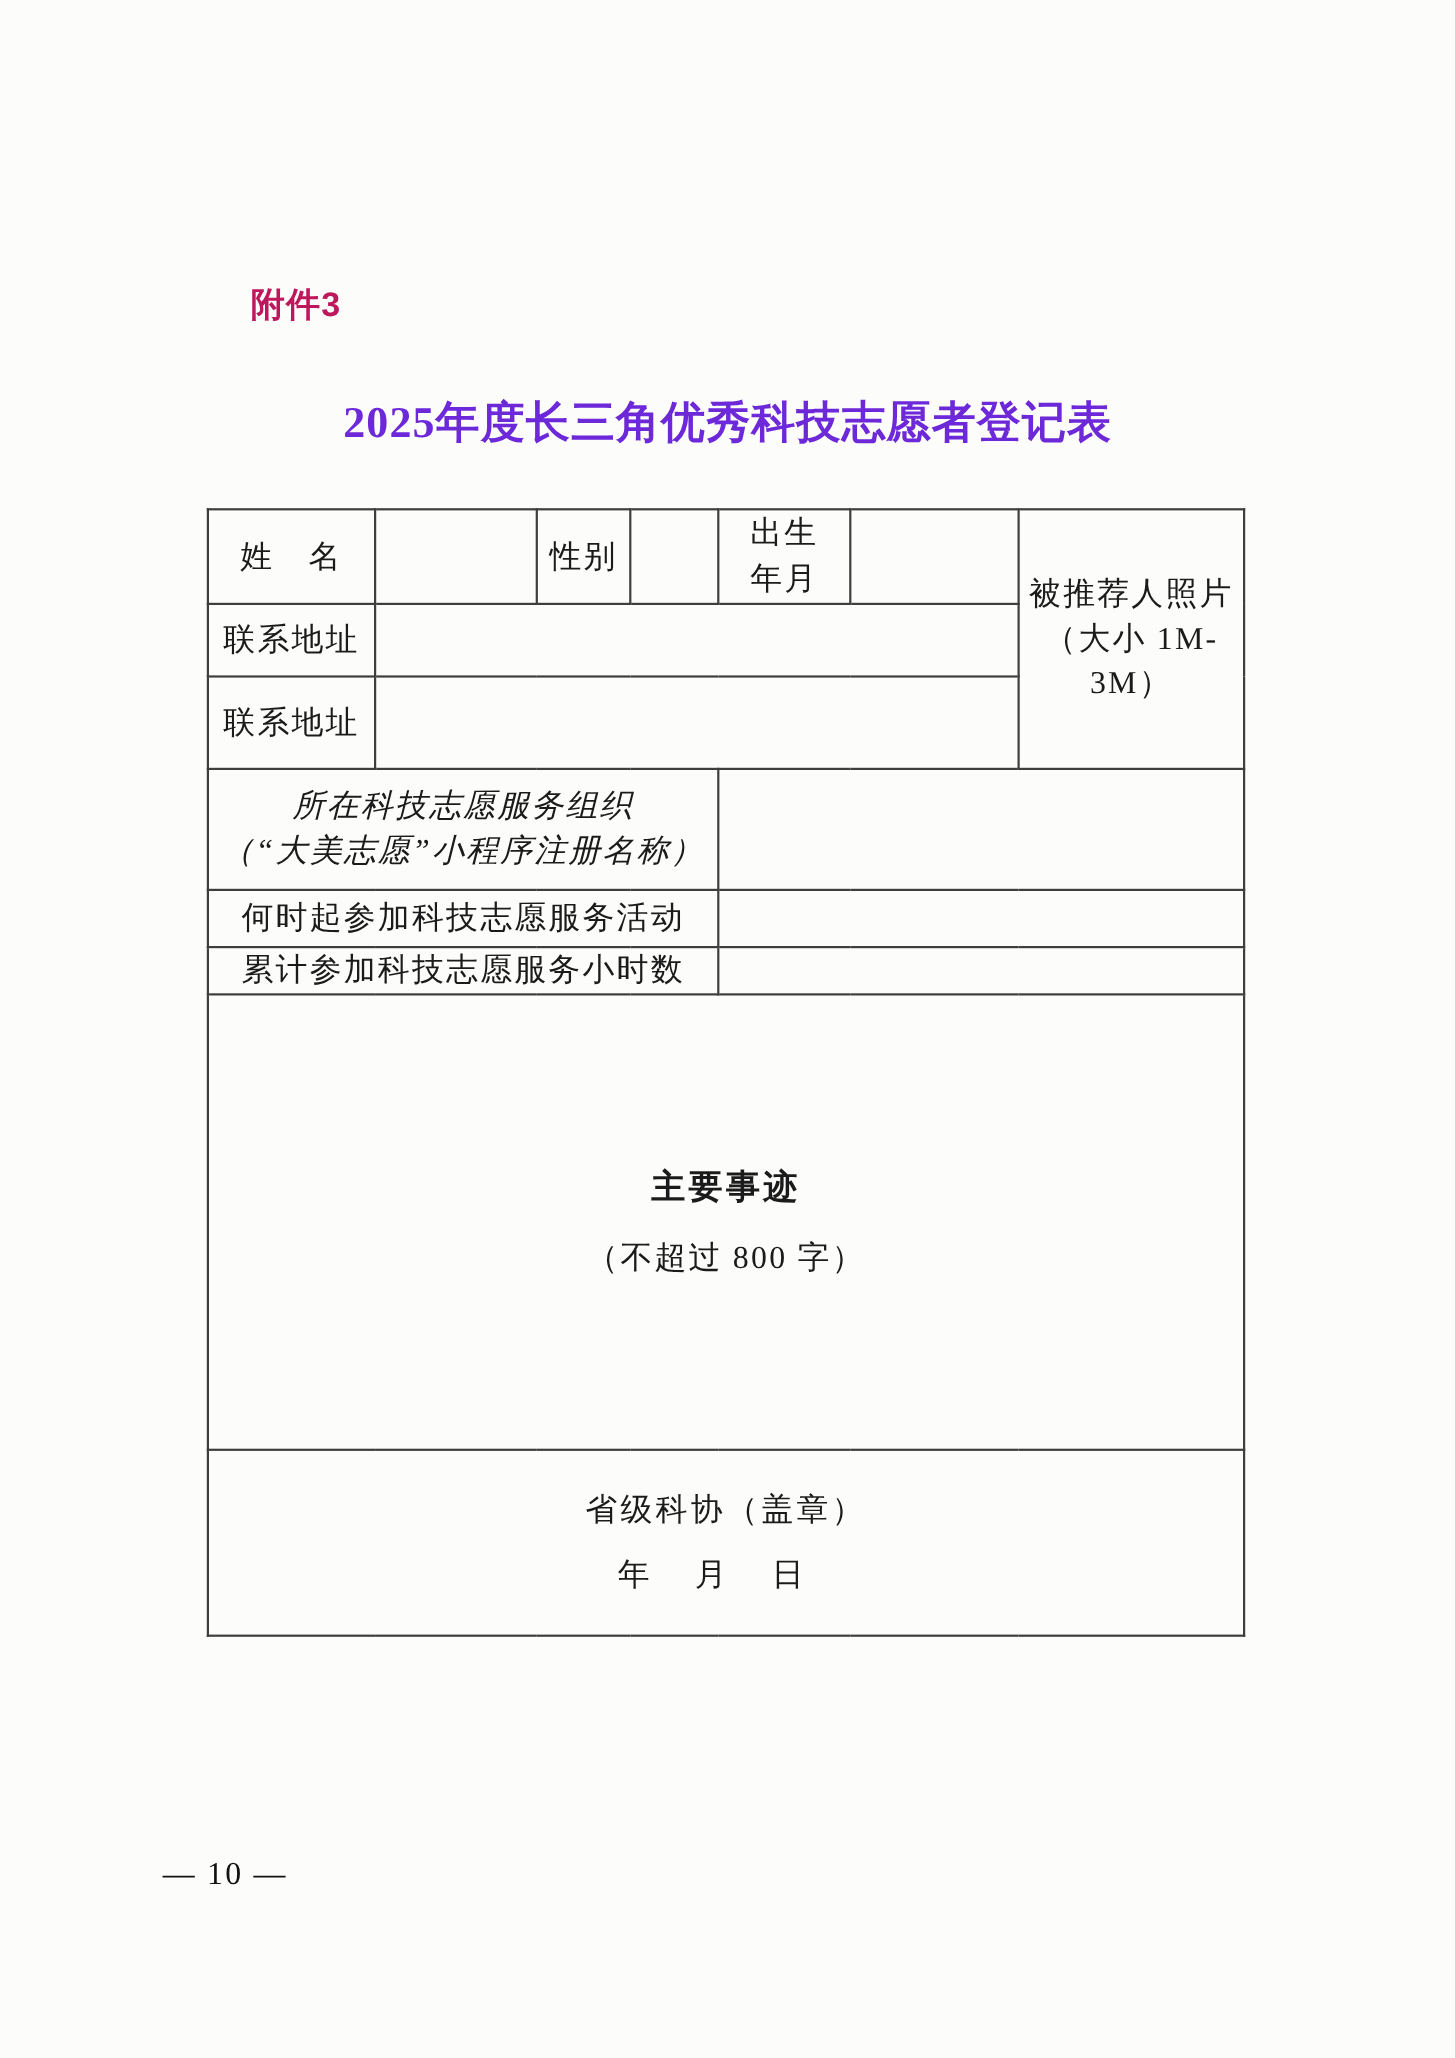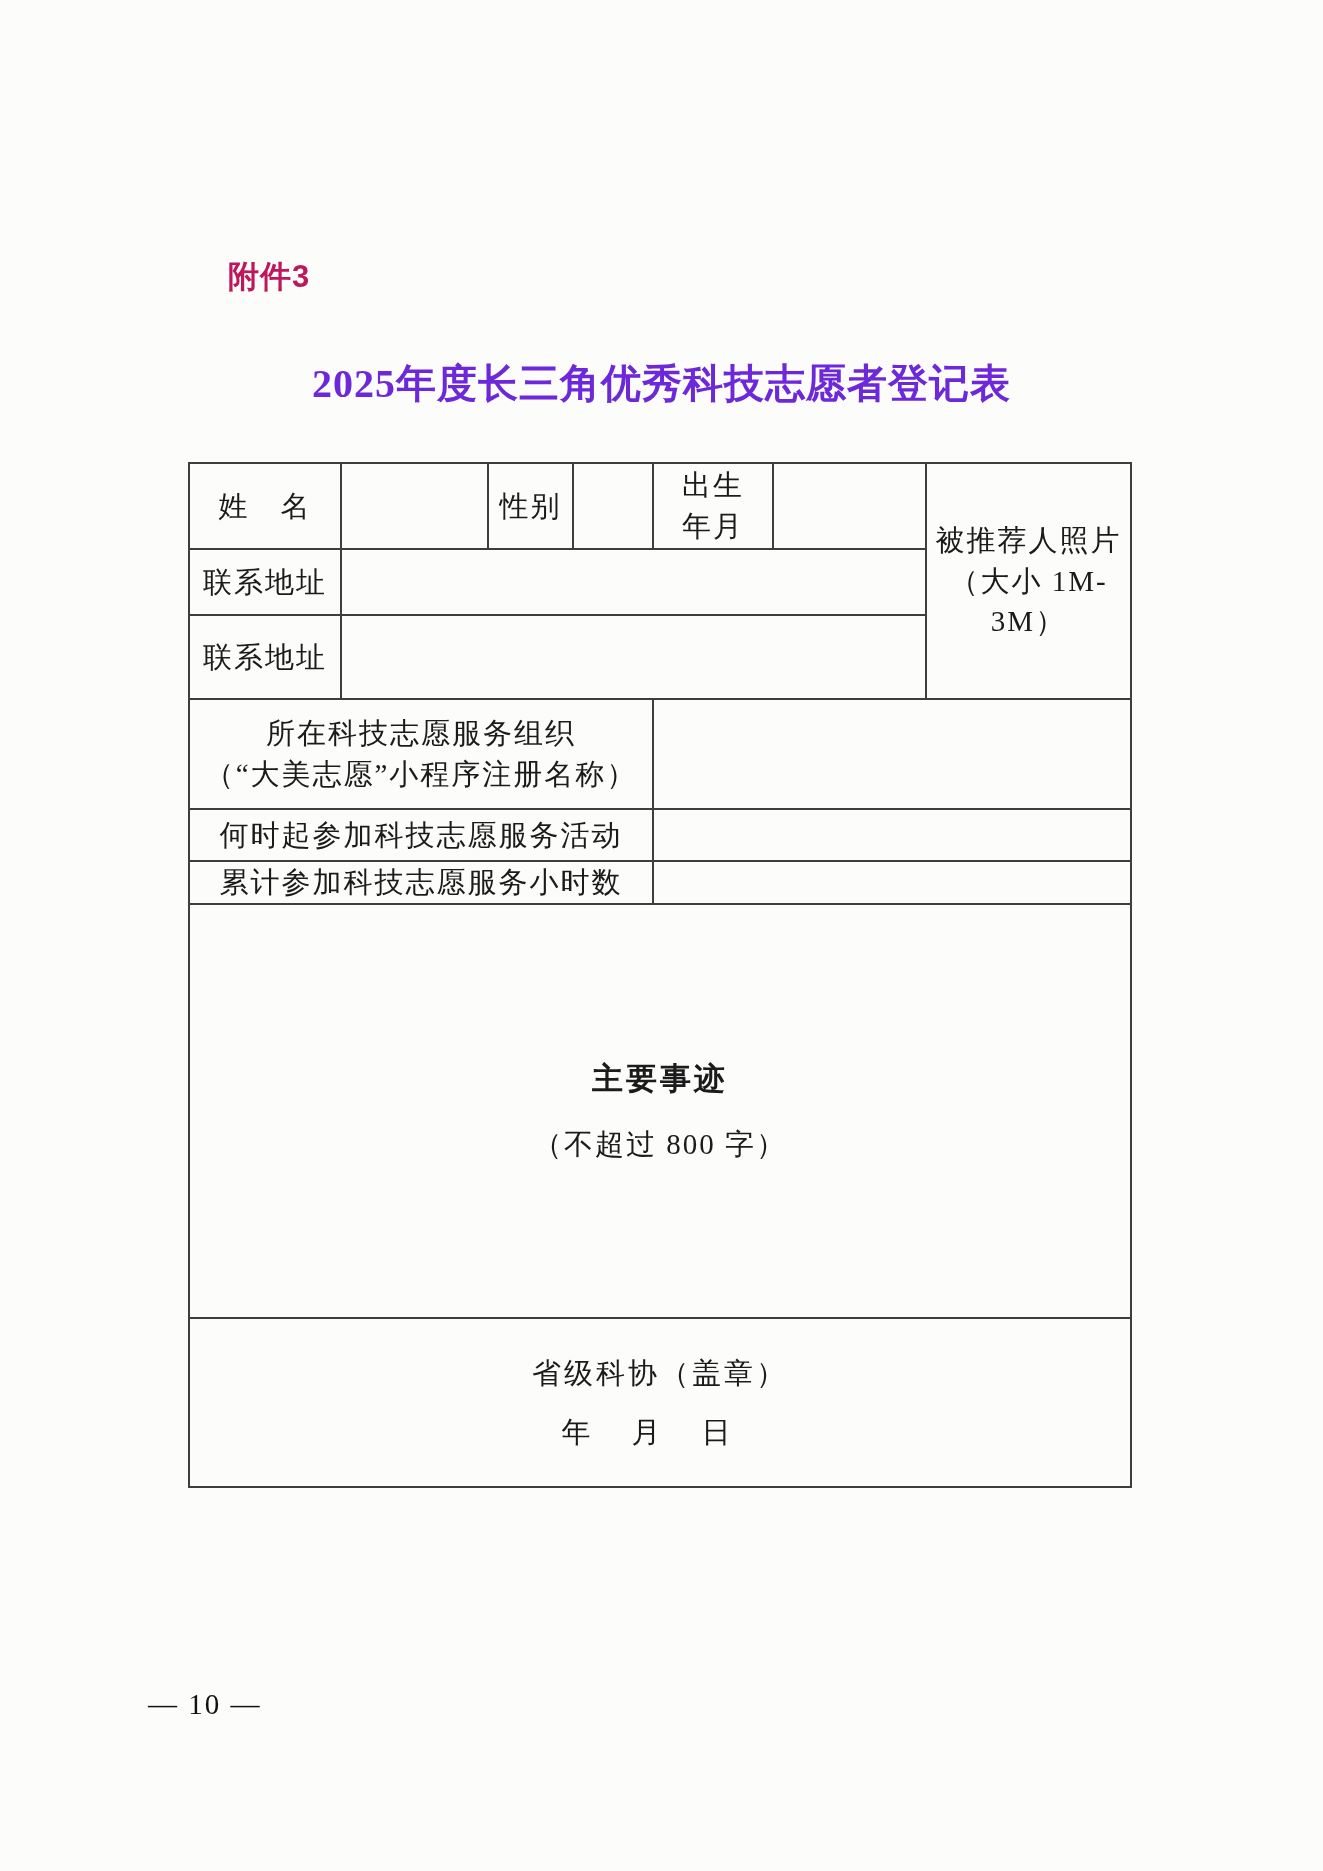--- a/index.html
+++ b/index.html
@@ -29,21 +29,21 @@
   }
   table.form td {
     border:2px solid #3e3e3e; padding:0;
     text-align:center; vertical-align:middle;
     letter-spacing:2px; line-height:1.4;
     overflow:hidden;
   }
   tr.r1 { height:86px; }
   tr.r2 { height:66px; }
   tr.r3 { height:84px; }
-  tr.r4 { height:110px; }
+  tr.r4 { height:110px;font-style:italic; }
   tr.r5 { height:52px;border-radius:21px; }
   tr.r6 { height:43px; }
   tr.r7 { height:414px; }
   tr.r8 { height:169px; }
   td.photo { line-height:2.0; font-size:29px; }
   td.org  { line-height:1.72; }
   td.deeds { vertical-align:top; padding-top:10px; }
   .deeds-title { font-weight:700; font-size:31px; letter-spacing:3px; }
   .deeds-hint { margin-top:24px; font-size:29px; }
   td.sig { vertical-align:top; text-align:right; padding:100px 95px 0 0; }

